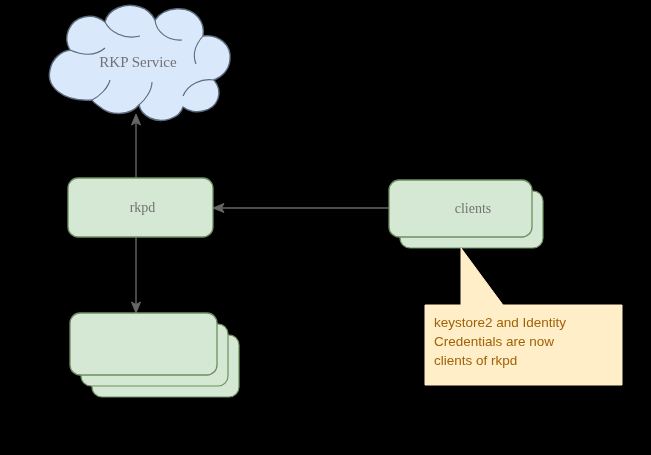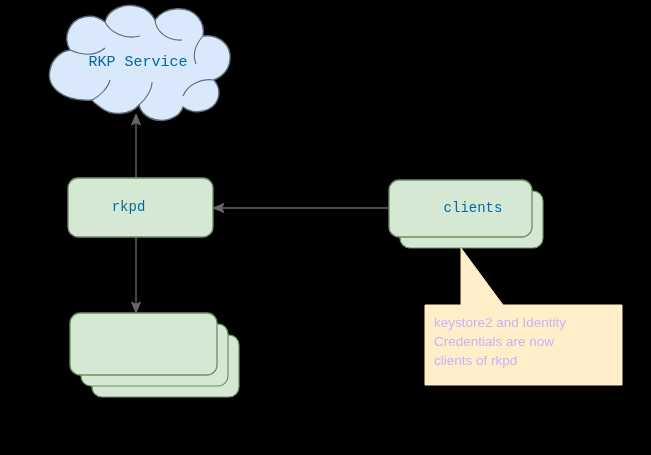--- a/index.html
+++ b/index.html
@@ -22,37 +22,37 @@
     top: 0;
     width: 651px;
     height: 455px;
   }
   .node-label {
     position: absolute;
     display: flex;
     align-items: center;
     justify-content: center;
     text-align: center;
-    color: #0369a1;
-    font-family: Liberation Mono, monospace;
+    color: #737373;
+    font-family: Liberation Serif, serif;
     font-size: 14px;
     line-height: 17px;
     letter-spacing: 0px;
     pointer-events: none;
     white-space: pre-line;
   }
   #cloud-label {
     left: 48px;
     top: 48px;
     width: 180px;
     height: 28px;
     font-size: 15px;
   }
   #rkpd-label {
-    left: 56px;
+    left: 70px;
     top: 178px;
     width: 145px;
     height: 59px;
   }
   #clients-label {
     left: 389px;
     top: 180px;
     width: 168px;
     height: 57px;
   }
@@ -61,21 +61,21 @@
     top: 313px;
     width: 147px;
     height: 62px;
     line-height: 19px;
   }
   #callout-text {
     position: absolute;
     left: 434px;
     top: 313px;
     width: 186px;
-    color: #c4b5fd;
+    color: #a16207;
     font-family: "Liberation Sans", sans-serif;
     font-size: 13.5px;
     line-height: 19px;
     text-align: left;
     white-space: pre-line;
     pointer-events: none;
   }
 </style>
 </head>
 <body>

